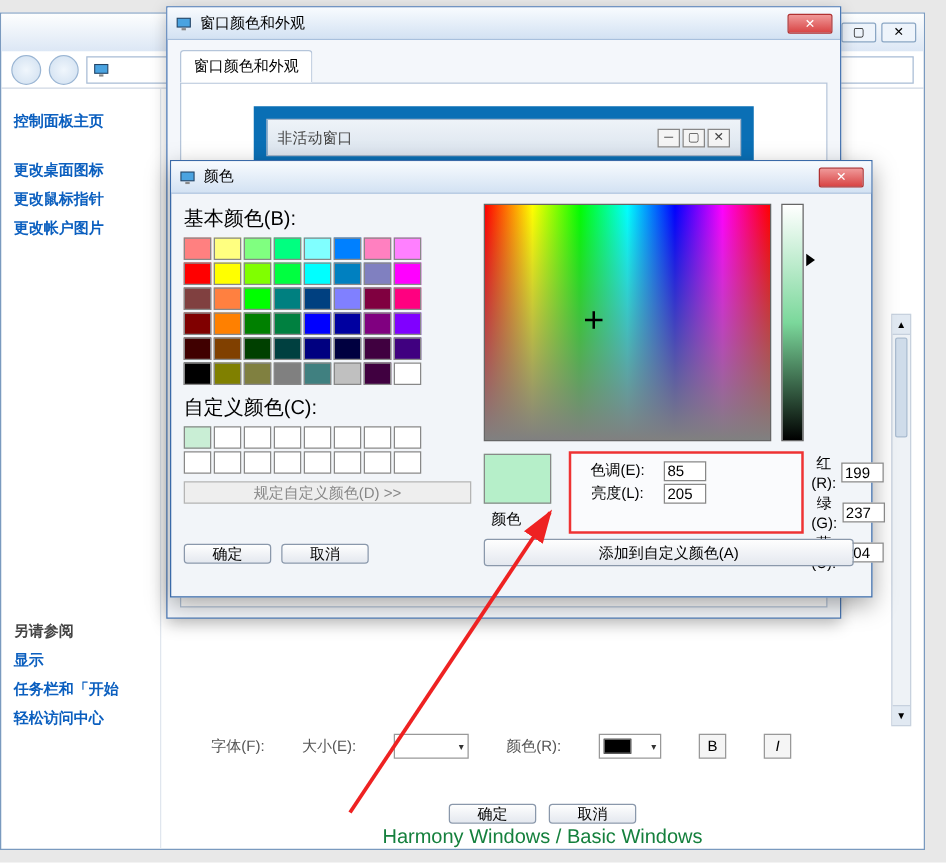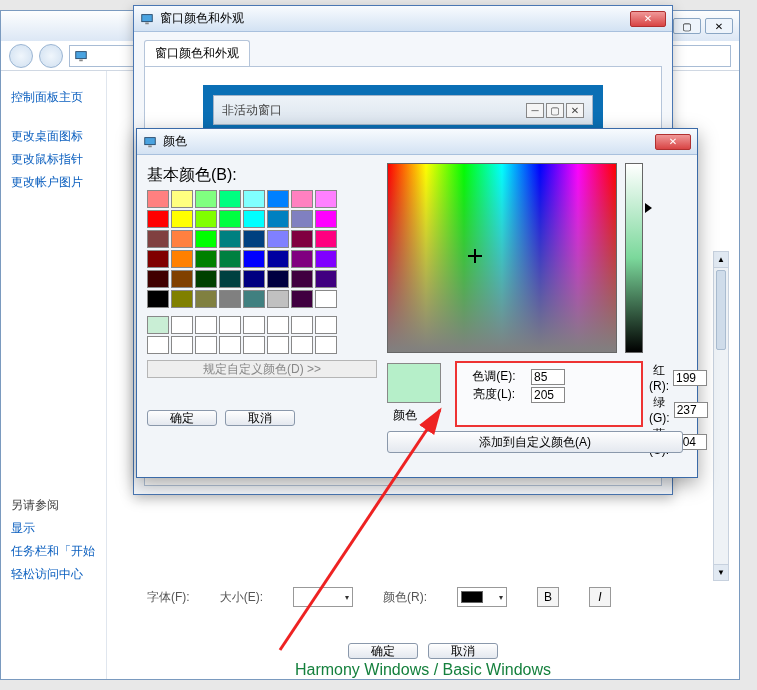--- a/index.html
+++ b/index.html
@@ -49,22 +49,23 @@
       background: radial-gradient(#f0f6fc,#cfdff0);
       border:1px solid #9ab5d3;
     }
     .bg-addr {
       flex:1;height:22px;border:1px solid #a8bcd5;background:#fff;
       display:flex;align-items:center;padding:0 4px;
     }
     .bg-addr svg { width:14px;height:14px; }
     .bg-body { display:flex; height:calc(100% - 60px); }
     .sidebar {
-      width:106px; padding:12px 10px;
+      width:128px; padding:12px 10px;
       border-right:1px solid #e0e6ee;
+      font-weight:bold;
     }
     .sidebar a { display:block; color:#0b5fbf; text-decoration:none; margin:6px 0; font-size:12px; }
     .sidebar-spacer { height:300px; }
     .main-area { flex:1; position:relative; padding:10px; }
     .bottom-controls {
       position:absolute; left:40px; bottom:72px; right:60px;
       display:flex; gap:30px; align-items:center;
     }
     .bottom-controls .lbl { color:#555; }
     .combo { width:60px;height:20px;border:1px solid #999;background:#fff;display:inline-flex;align-items:center;padding:0 3px; }
@@ -321,20 +322,21 @@
           <div class="swatch" style="background: rgb(64, 0, 128);"></div>
           <div class="swatch" style="background: rgb(0, 0, 0);"></div>
           <div class="swatch" style="background: rgb(128, 128, 0);"></div>
           <div class="swatch" style="background: rgb(128, 128, 64);"></div>
           <div class="swatch" style="background: rgb(128, 128, 128);"></div>
           <div class="swatch" style="background: rgb(64, 128, 128);"></div>
           <div class="swatch" style="background: rgb(192, 192, 192);"></div>
           <div class="swatch" style="background: rgb(64, 0, 64);"></div>
           <div class="swatch" style="background: rgb(255, 255, 255);"></div>
         </div>
+      <div class="section-label">自定义颜色(C):</div>
       <div class="custom-grid">
         <div class="swatch filled"></div>
         <div class="swatch"></div>
         <div class="swatch"></div>
         <div class="swatch"></div>
         <div class="swatch"></div>
         <div class="swatch"></div>
         <div class="swatch"></div>
         <div class="swatch"></div>
         <div class="swatch"></div>

